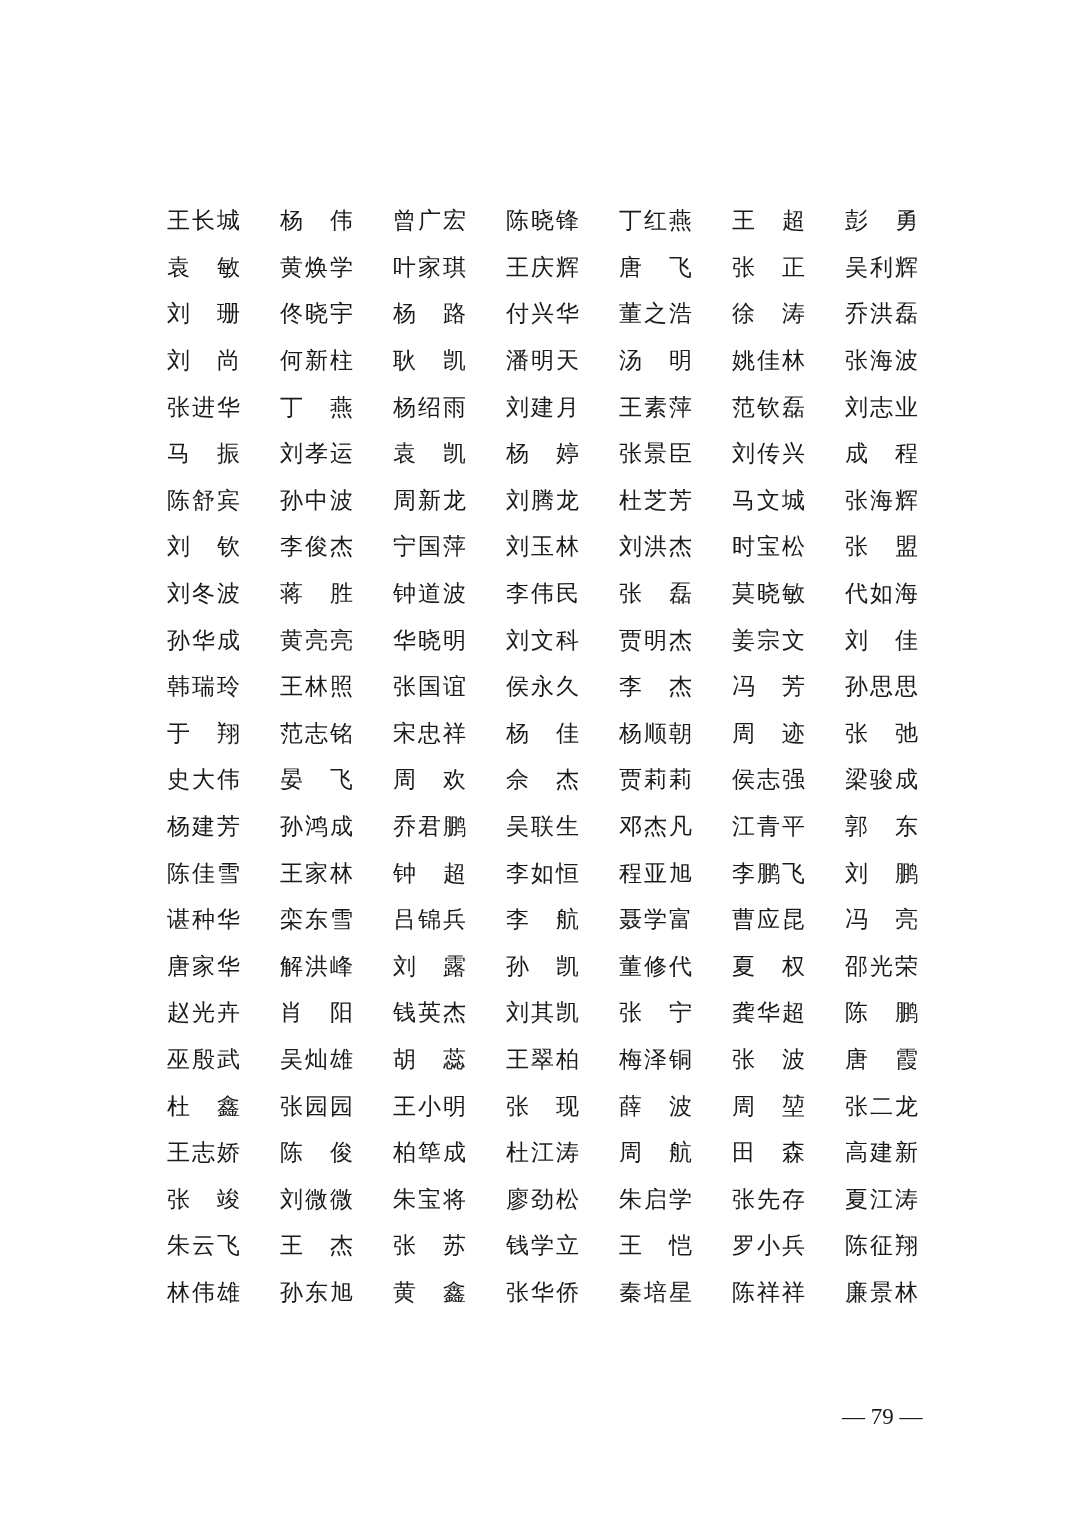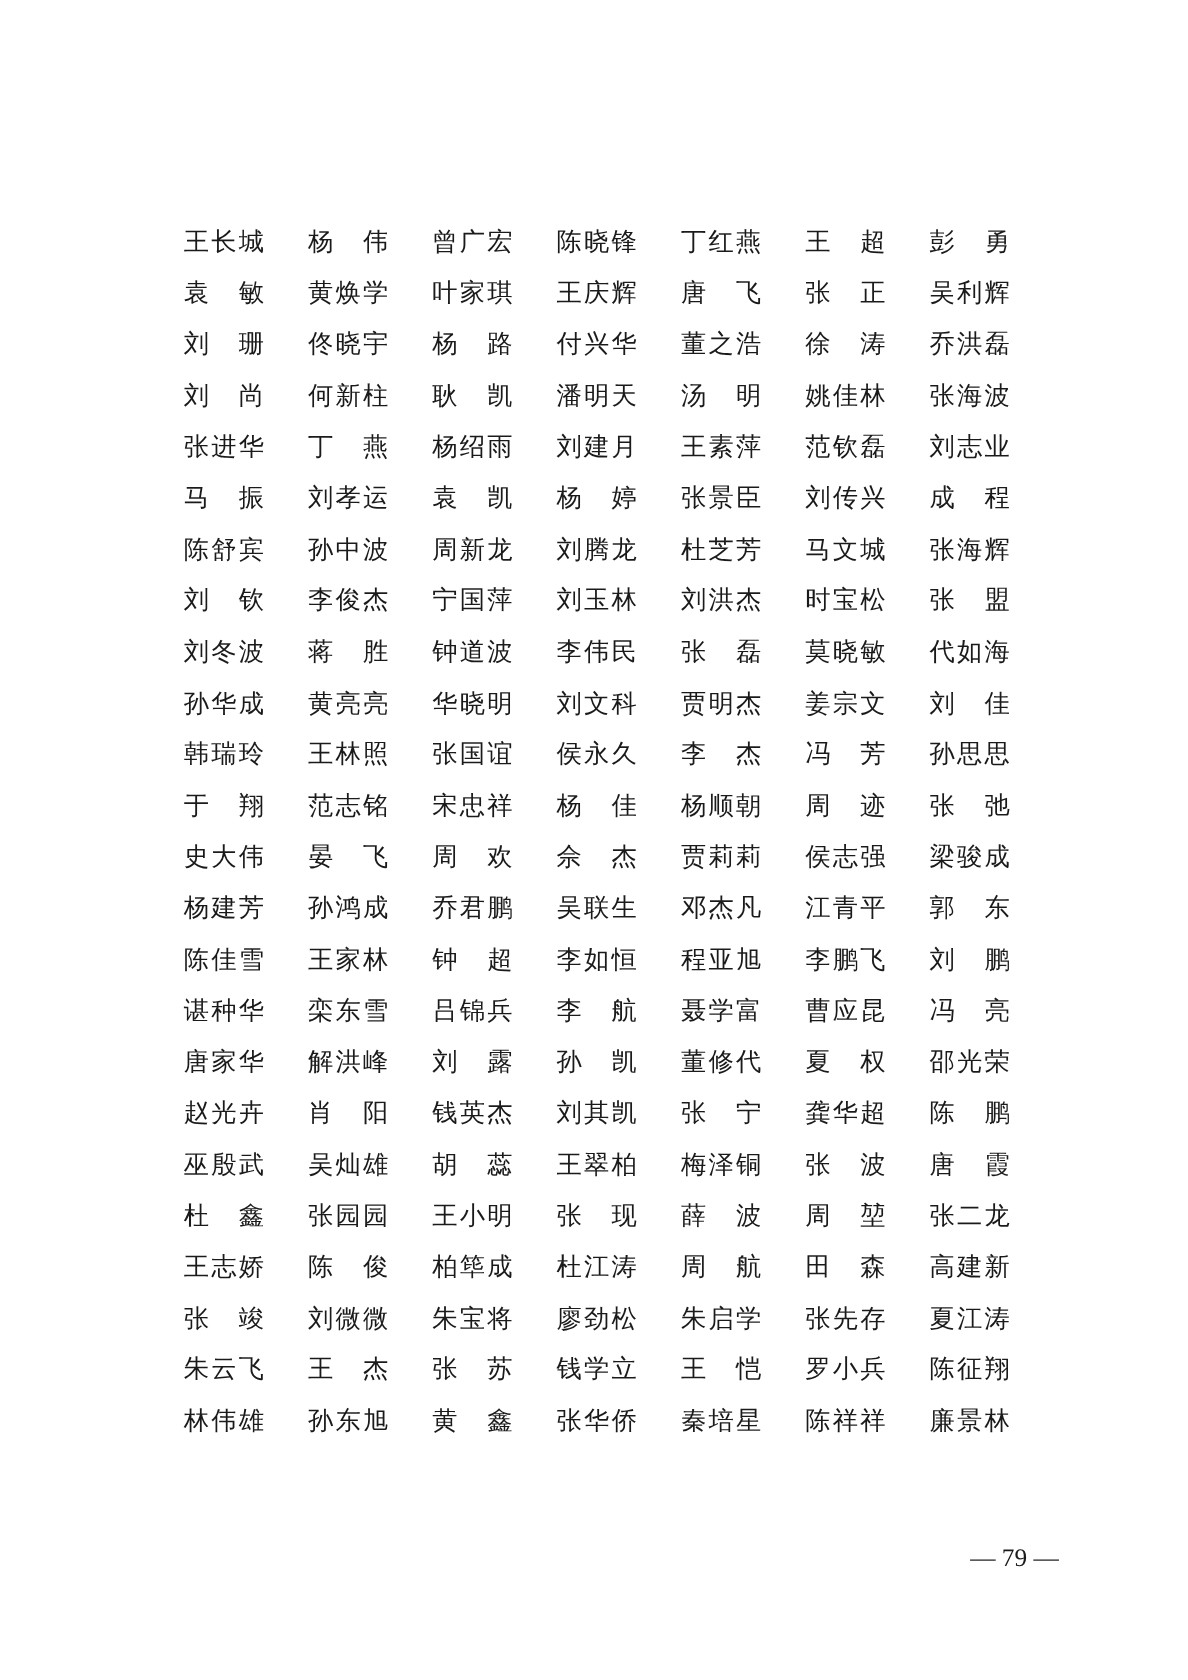--- a/index.html
+++ b/index.html
@@ -51,21 +51,20 @@
       text-align: center;
     }
     .page-number {
       position: absolute;
       left: 842px;
       top: 1404px;
       font-size: 23px;
       color: #1a1a1a;
       font-family: "Liberation Serif", "DejaVu Serif", serif;
       white-space: pre;
-      margin-left: 40px;
     }
   </style>
 </head>
 <body>
 
 <div class="page">
   <div class="name-grid" id="name-grid">
       <div class="name-row">
         <div class="name-cell three">
           <span class="ch">王</span>

